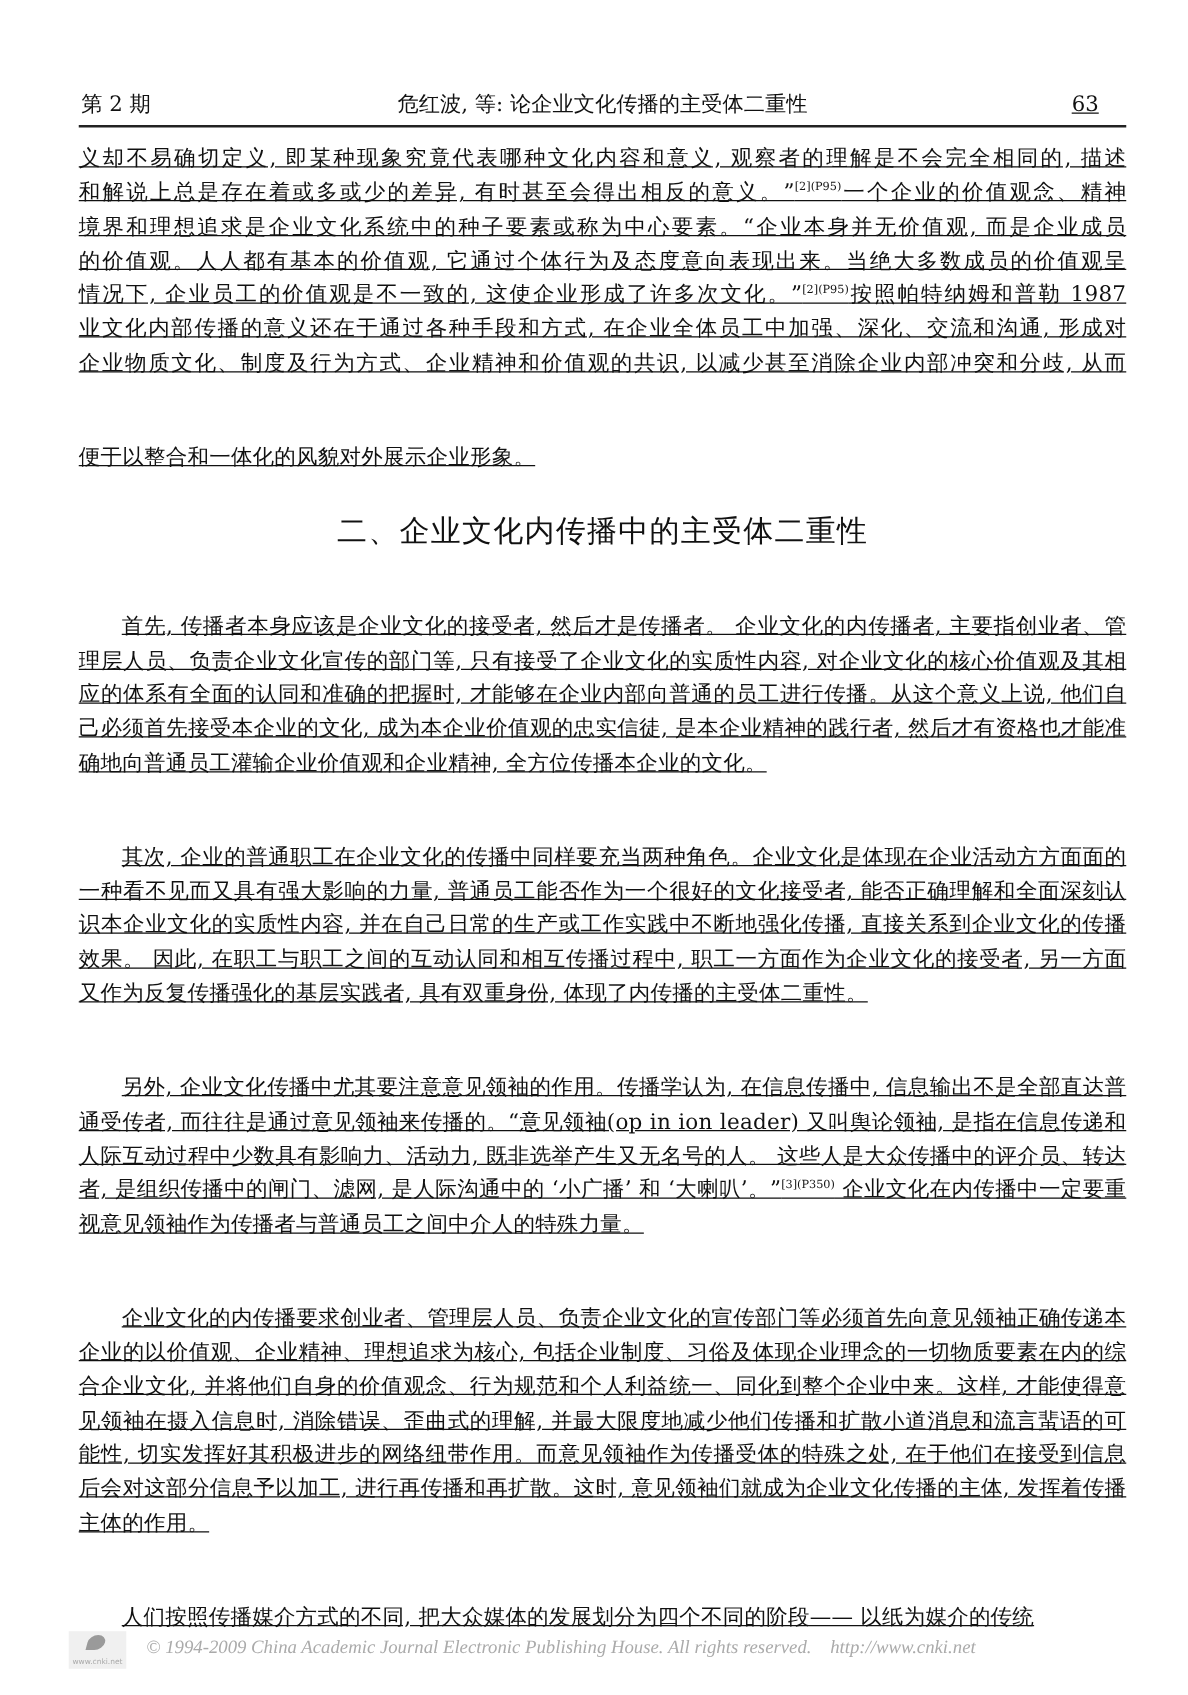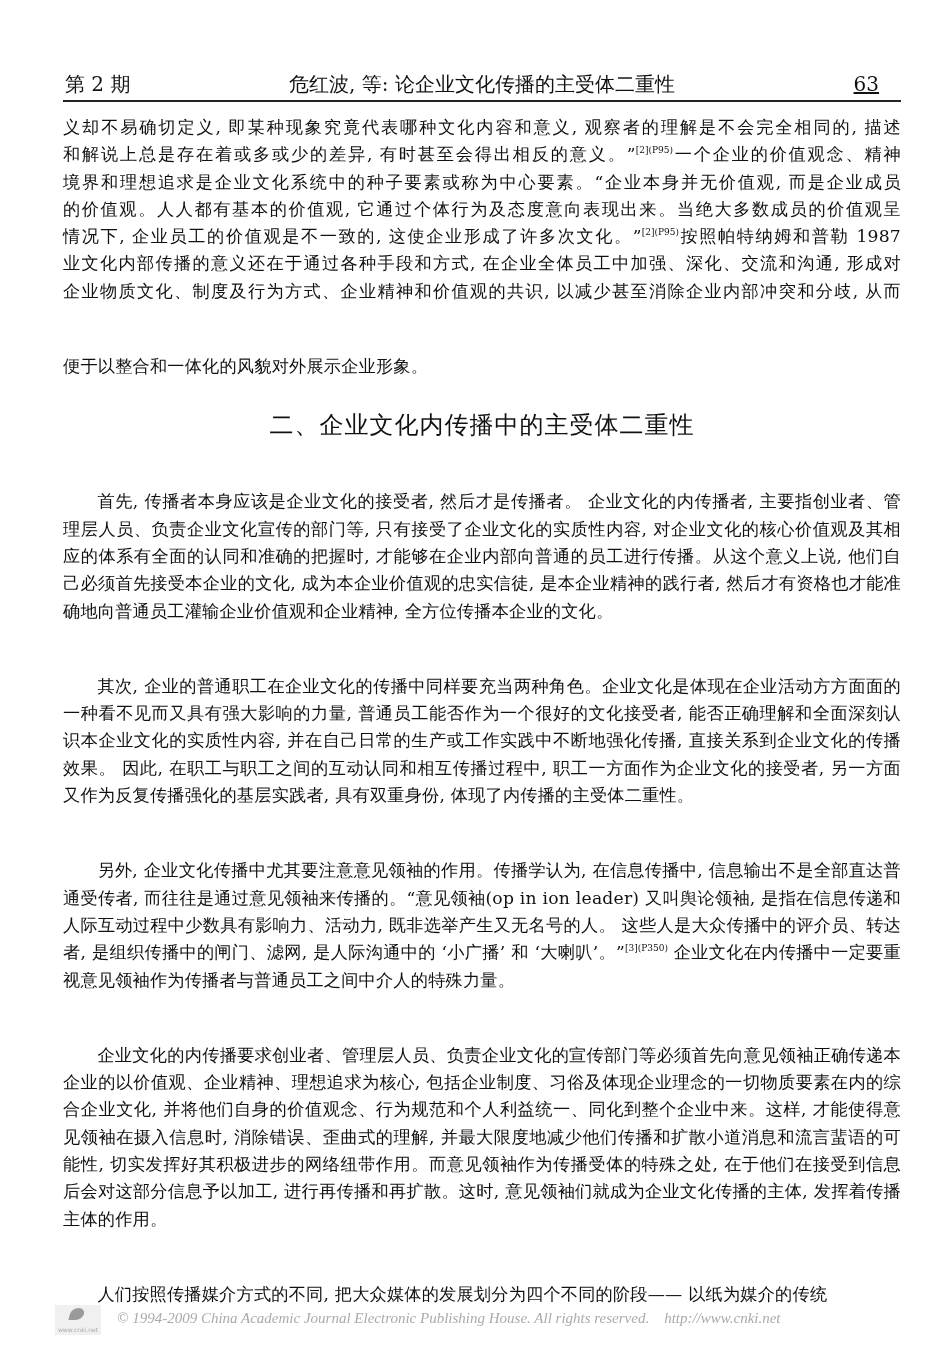--- a/index.html
+++ b/index.html
@@ -15,21 +15,21 @@
     font-family: "DejaVu Serif", "Liberation Serif", serif;
     color: #111;
   }
   .header {
     position: absolute;
     left: 63px;
     top: 72px;
     width: 838px;
     height: 28px;
     border-bottom: 2px solid #222;
-    font-size: 20px;
+    font-size: 17px;
     line-height: 24px;
   }
   .header .issue { position: absolute; left: 2px; top: 0; }
   .header .title { position: absolute; left: 0; right: 0; top: 0; text-align: center; }
   .header .page { position: absolute; right: 22px; top: 0; text-decoration: underline; }
 
   .content {
     position: absolute;
     left: 63px;
     top: 114px;
@@ -37,20 +37,21 @@
     font-size: 17.2px;
     line-height: 27.3px;
     text-align: justify;
     text-justify: inter-character;
   }
   .content p {
     margin: 0;
     text-align: justify;
     text-align-last: justify;
     letter-spacing: 0.2px;
+    text-decoration: underline;
   }
   .content p.last { text-align-last: left; margin-top: 48px; }
   .content p.indent { text-indent: 2em; }
   sup {
     font-size: 9px;
     line-height: 0;
     vertical-align: 7px;
     letter-spacing: 0;
   }
   h2 {

